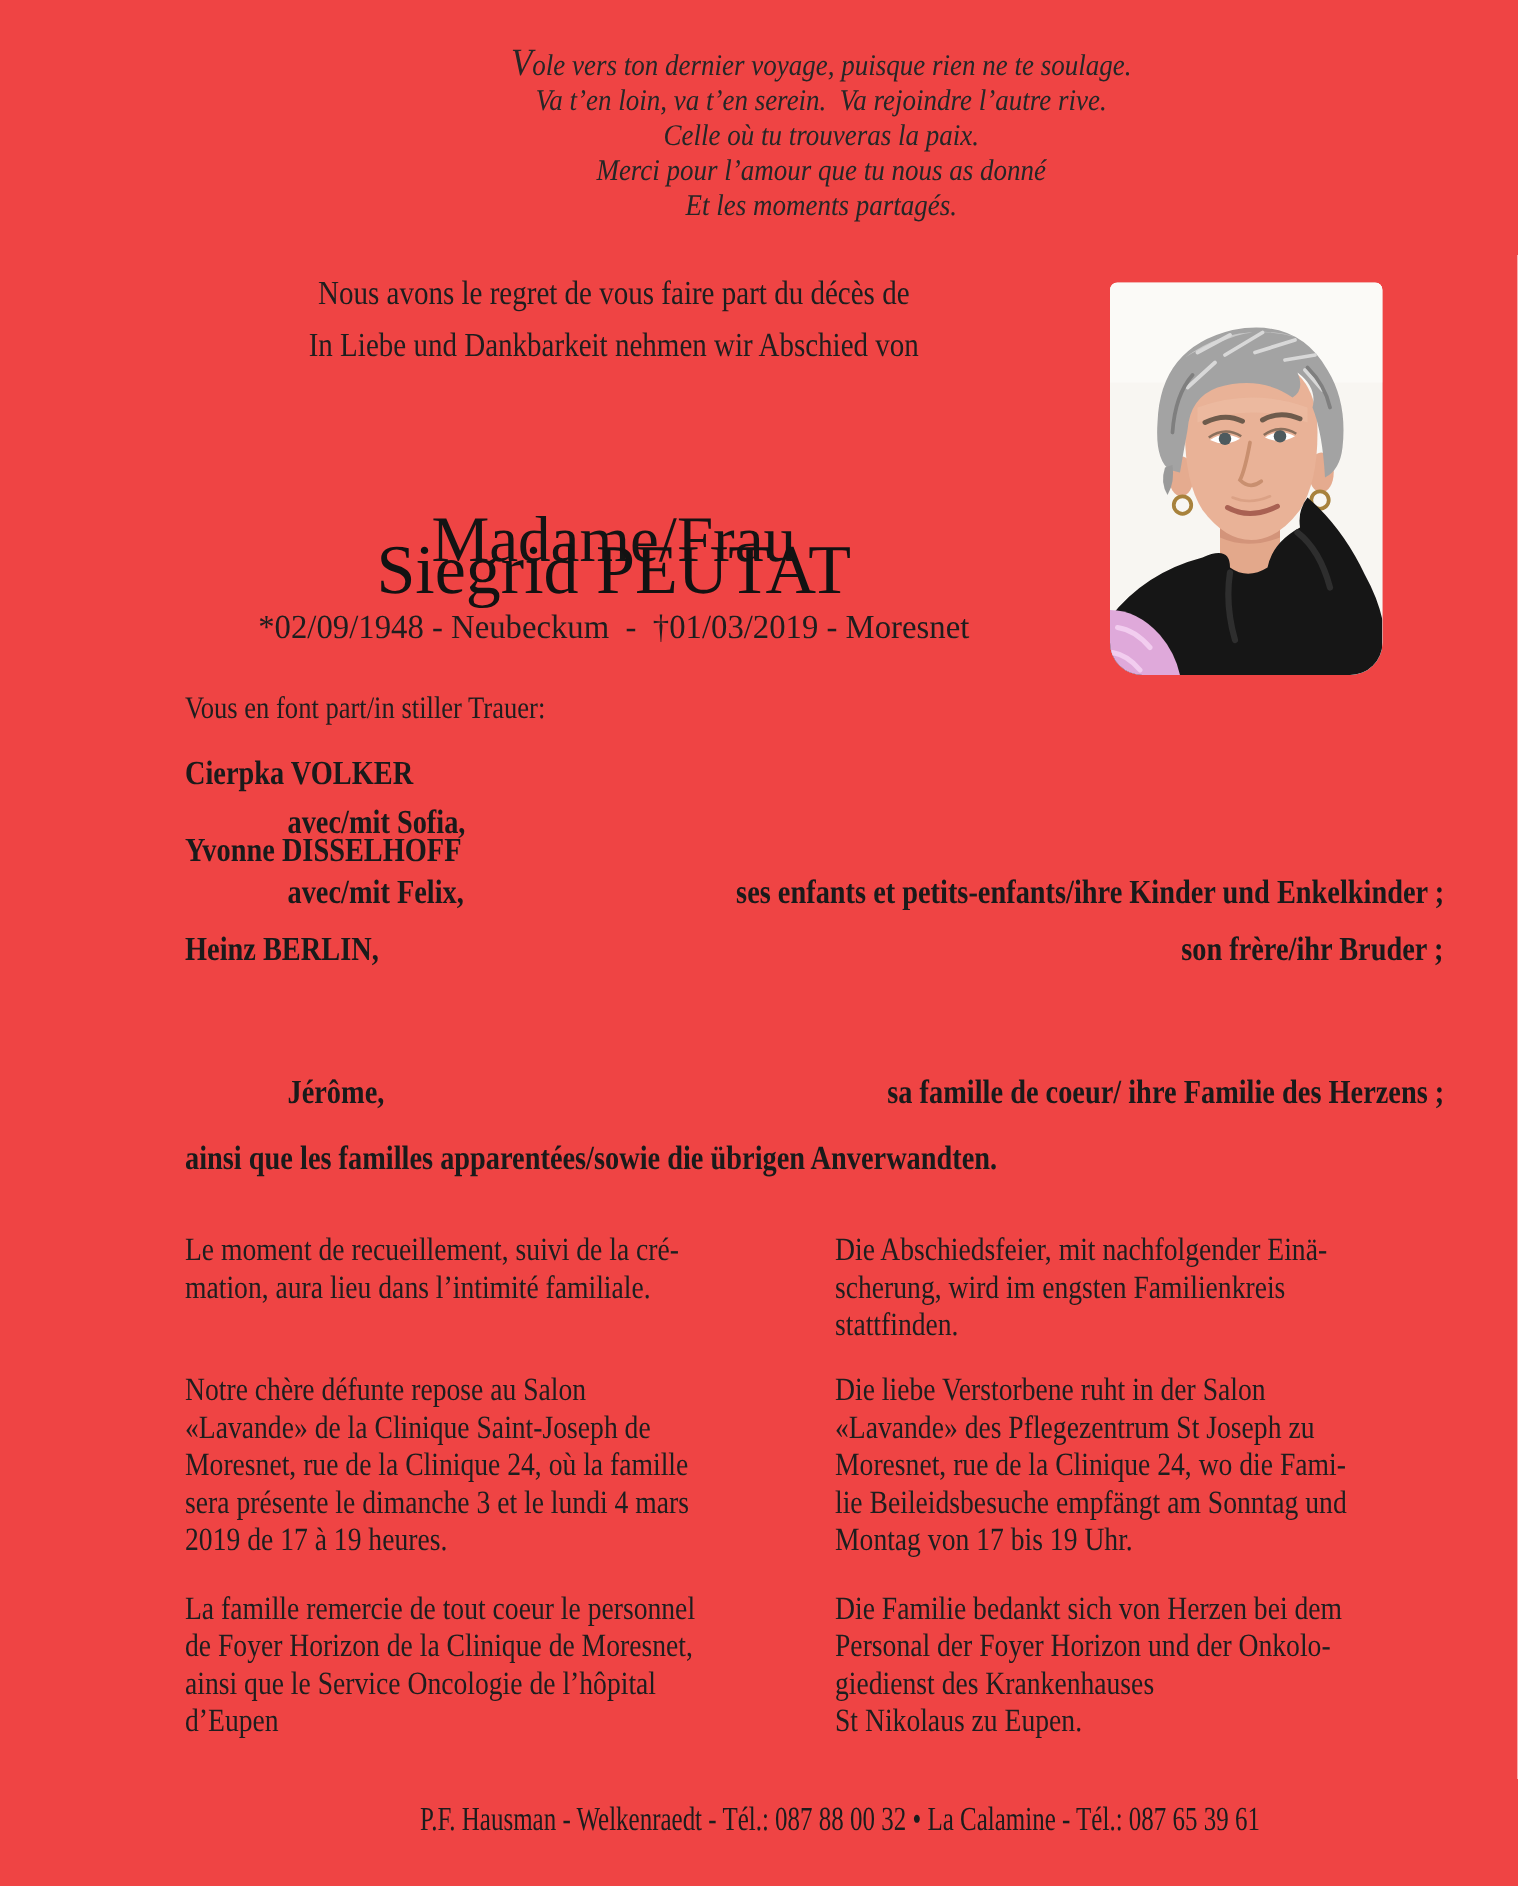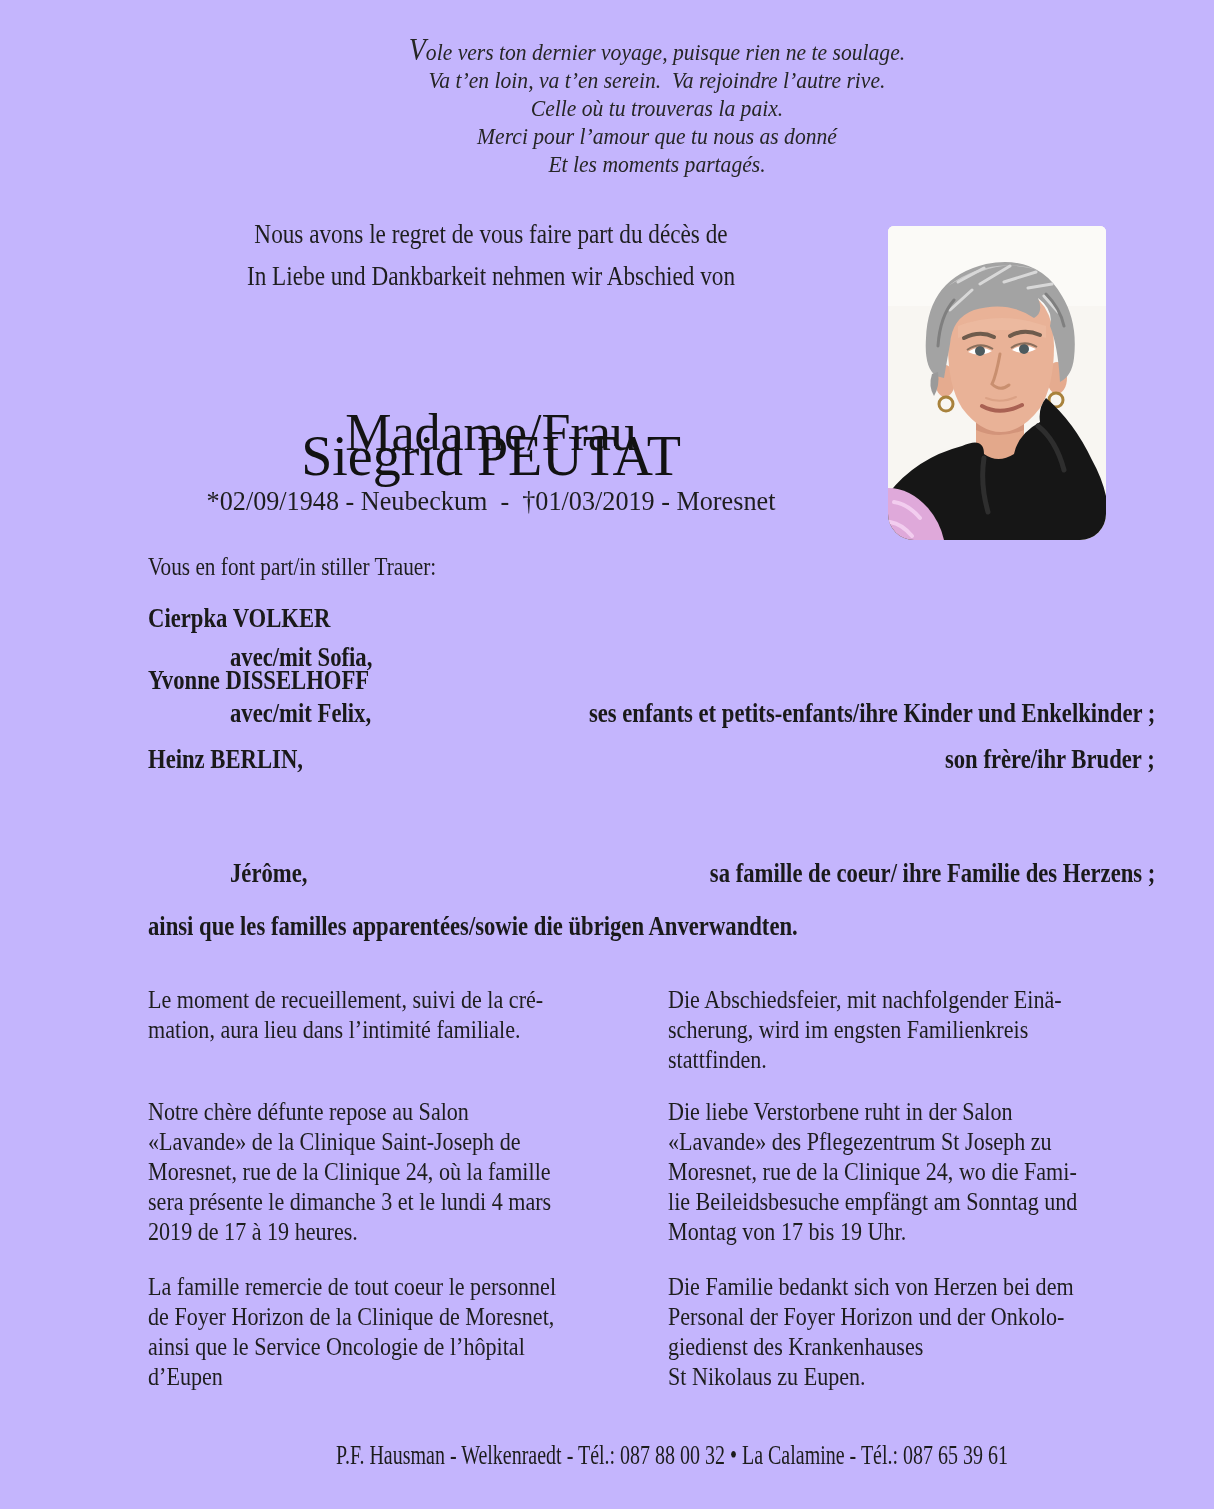--- a/index.html
+++ b/index.html
@@ -1,17 +1,17 @@
 <!DOCTYPE html>
 <html><head>
 <meta charset="utf-8">
 <style>
   html,body { margin:0; padding:0; background:#ffffff; }
   .page {
-    position:relative; width:1214px; height:1509px; background:#c4b5fd;
+    position:relative; width:1214px; height:1509px; background:#ef4444;
     font-family:"Liberation Serif", serif; color:#1b1b1b; overflow:hidden;
   }
   .abs { position:absolute; }
   .prewrap { white-space:pre-wrap; }
 
   .poem {
     top:36px; left:100px; width:1114px; text-align:center;
     font-style:italic; font-size:24px; line-height:28px; color:#262626;
     transform:scaleX(0.90); transform-origin:center top;
   }

